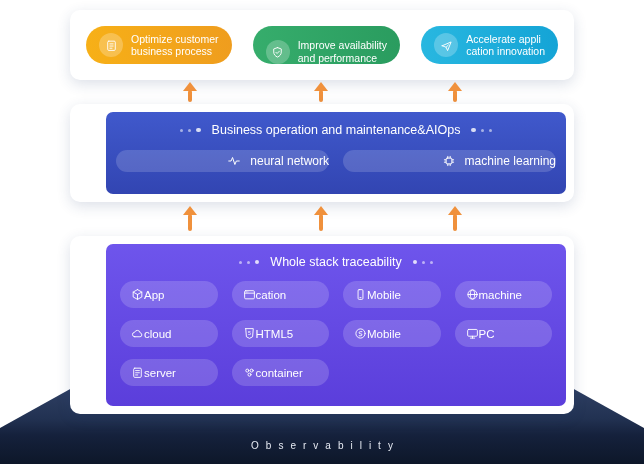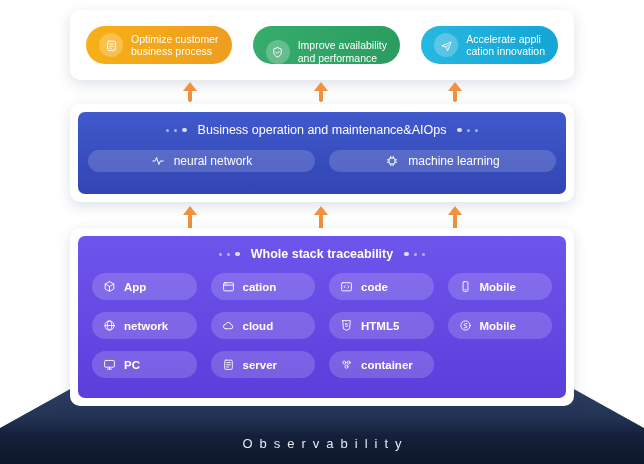--- a/index.html
+++ b/index.html
@@ -11,60 +11,60 @@
   .stage{position:absolute;inset:0;}
 
   
   .platform{
     position:absolute;left:0;right:0;top:388px;height:76px;
     clip-path:polygon(72px 0, 572px 0, 644px 40px, 644px 76px, 0 76px, 0 40px);
     background:linear-gradient(180deg,#2E3F63 0%,#223252 40%,#15213C 62%,#0D1729 100%);
   }
   .platform-label{
     position:absolute;left:0;right:0;bottom:13px;text-align:center;
-    color:#E6EAF3;font-size:13px;letter-spacing:7px;padding-left:7px;
+    color:#E6EAF3;font-size:10px;letter-spacing:7px;padding-left:7px;
   }
 
   
   .card{
     position:absolute;left:70px;width:504px;background:#ffffff;
     border-radius:10px;box-shadow:0 4px 14px rgba(40,60,110,0.16);
   }
   .card-top{top:10px;height:70px;display:flex;align-items:center;justify-content:space-between;padding:0 16px;box-sizing:border-box;}
   .card-mid{top:104px;height:98px;}
-  .card-bottom{top:228px;height:178px;font-weight:bold;}
+  .card-bottom{top:236px;height:178px;}
 
   
   .outcome{display:flex;align-items:center;gap:8px;height:38px;border-radius:19px;padding:0 13px;color:#fff;}
   .outcome-0{background:linear-gradient(90deg,#F7B017,#EF9D1E);}
   .outcome-1{background:linear-gradient(90deg,#36AD6C,#2A9C5F);align-items:flex-end;}
   .outcome-2{background:linear-gradient(90deg,#28B7E0,#14A4D6);}
   .badge{width:24px;height:24px;border-radius:50%;background:rgba(255,255,255,0.24);
     display:flex;align-items:center;justify-content:center;flex:0 0 auto;}
   .outcome .txt{font-size:10.5px;line-height:12.5px;}
   .outcome .l{display:block;white-space:nowrap;}
 
   
-  .panel{position:absolute;inset:8px;border-radius:7px;}
+  .panel{position:absolute;inset:8px;border-radius:7px;margin-left:28px;}
   .panel-blue{background:linear-gradient(180deg,#4059CC,#3245B2);}
   .panel-purple{background:linear-gradient(180deg,#6E55EC,#5B3EDB);}
   .panel-title-row{display:flex;align-items:center;justify-content:center;gap:11px;padding-top:11px;color:#fff;font-size:12.5px;}
   .dots{display:flex;gap:5px;align-items:center;}
   .dot{width:3px;height:3px;border-radius:50%;background:rgba(255,255,255,0.55);display:block;}
   .dot.big{width:4.5px;height:4.5px;background:rgba(255,255,255,0.8);}
 
   
   .aiops-pills{display:flex;gap:14px;padding:13px 10px 0;}
   .aiops-pill{flex:1;height:22px;border-radius:15px;background:rgba(255,255,255,0.16);
-    display:flex;align-items:center;justify-content:center;gap:9px;color:#fff;font-size:12px;}
+    display:flex;align-items:center;justify-content:flex-end;gap:9px;color:#fff;font-size:12px;}
 
   
   .trace-grid{display:grid;grid-template-columns:repeat(4,1fr);gap:12px 14px;padding:12px 14px 0;}
   .trace-pill{height:27px;border-radius:14px;background:rgba(255,255,255,0.17);
-    display:flex;align-items:center;gap:8px;padding:0 11px;color:#fff;font-size:11.5px;white-space:nowrap;}
+    display:flex;align-items:center;padding:0 11px;color:#fff;font-size:11.5px;white-space:nowrap;}
 
   
   .arrows{position:absolute;left:0;width:100%;}
   .arrows-1{top:82px;height:21px;}
   .arrows-2{top:206px;height:26px;}
   .arrow{position:absolute;width:14px;top:0;bottom:0;}
   .arrow::before{content:"";position:absolute;top:0;left:0;
     border-left:7px solid transparent;border-right:7px solid transparent;border-bottom:9px solid #F0913C;}
   .arrow::after{content:"";position:absolute;top:8px;bottom:1px;left:5px;width:4px;background:#F0913C;border-radius:2px;}
   .arrow.a1{left:183px;} .arrow.a2{left:314px;} .arrow.a3{left:448px;}
@@ -205,49 +205,40 @@
         <div class="trace-pill">
           <span>
             <svg class="icon" viewBox="0 0 24 24">
                 <rect x="3" y="5" width="18" height="15" rx="2"></rect>
                 <path d="M3 9.5h18M6.2 7.3h.01M9 7.3h.01"></path>
               </svg>
           </span>
           <span>cation</span>
         </div>
 
-        <div class="trace-pill">
-          <span>
-            <svg class="icon" viewBox="0 0 24 24">
-                <rect x="3" y="5" width="18" height="15" rx="2"></rect>
-                <path d="M9.5 10.5l-2 2 2 2M14.5 10.5l2 2-2 2"></path>
-              </svg>
-          </span>
-          <span>code</span>
-        </div>
 
         <div class="trace-pill">
           <span>
             <svg class="icon" viewBox="0 0 24 24">
                 <rect x="7.5" y="3" width="9" height="18" rx="2"></rect>
                 <path d="M11 17.8h2"></path>
               </svg>
           </span>
           <span>Mobile</span>
         </div>
 
         <div class="trace-pill">
           <span>
             <svg class="icon" viewBox="0 0 24 24">
                 <circle cx="12" cy="12" r="8.5"></circle>
                 <path d="M3.5 12h17"></path>
                 <ellipse cx="12" cy="12" rx="4" ry="8.5"></ellipse>
               </svg>
           </span>
-          <span>network</span>
+          <span>machine</span>
         </div>
 
         <div class="trace-pill">
           <span>
             <svg class="icon" viewBox="0 0 24 24">
                 <path d="M7 18h9.5a3.5 3.5 0 0 0 .6-6.95A5.5 5.5 0 0 0 6.5 9.9 3.6 3.6 0 0 0 7 18z"></path>
               </svg>
           </span>
           <span>cloud</span>
         </div>

